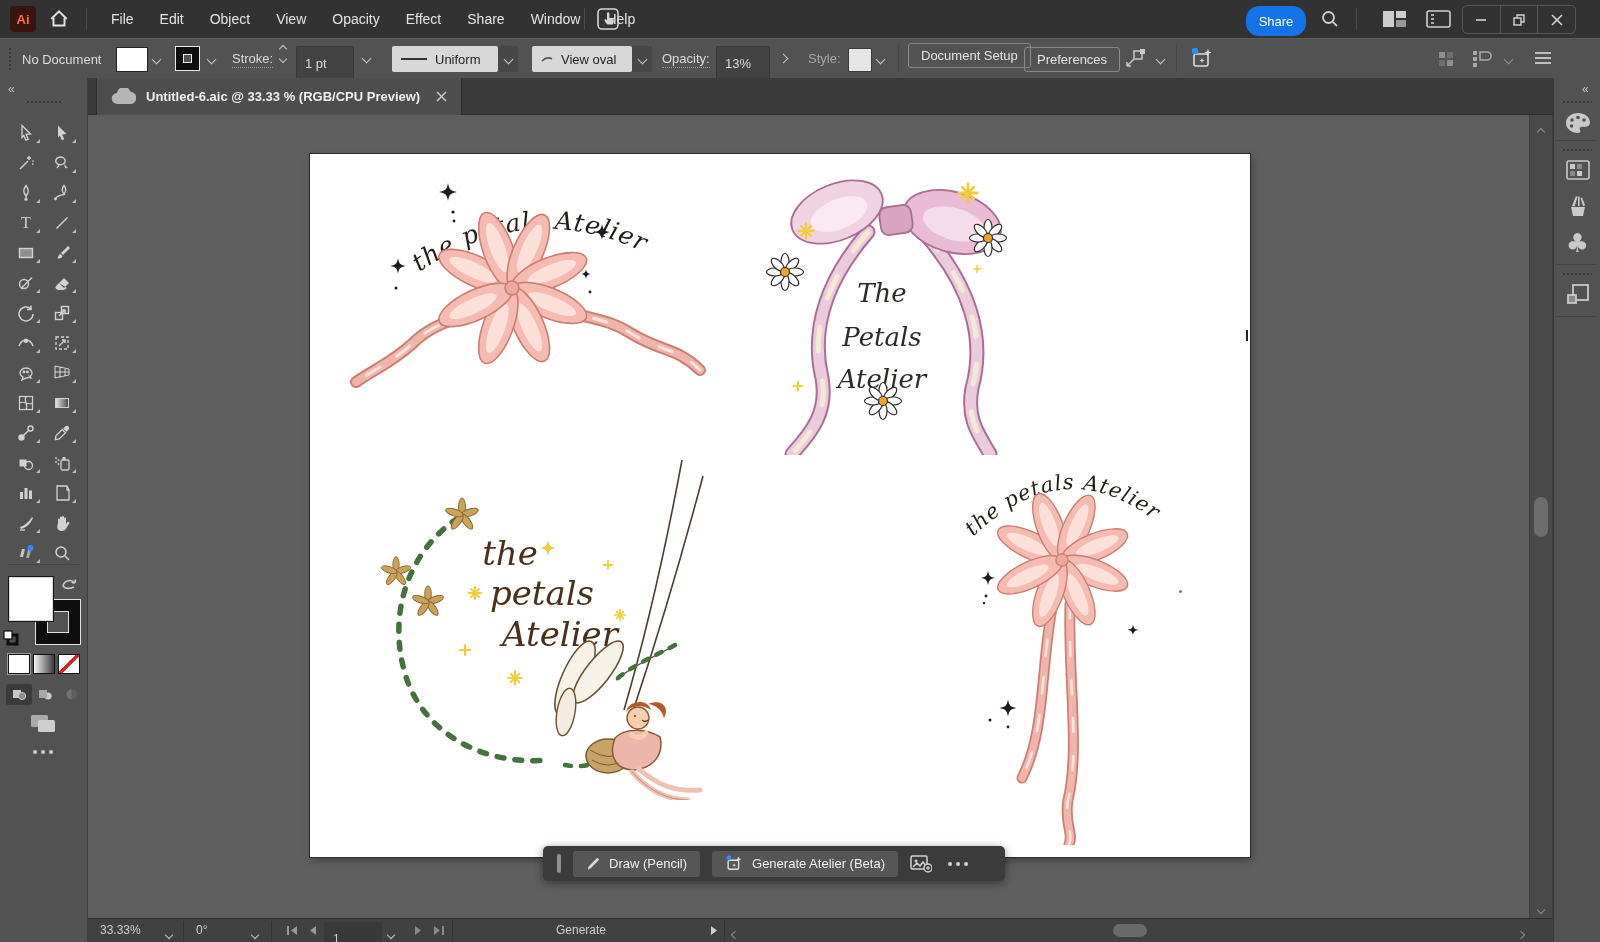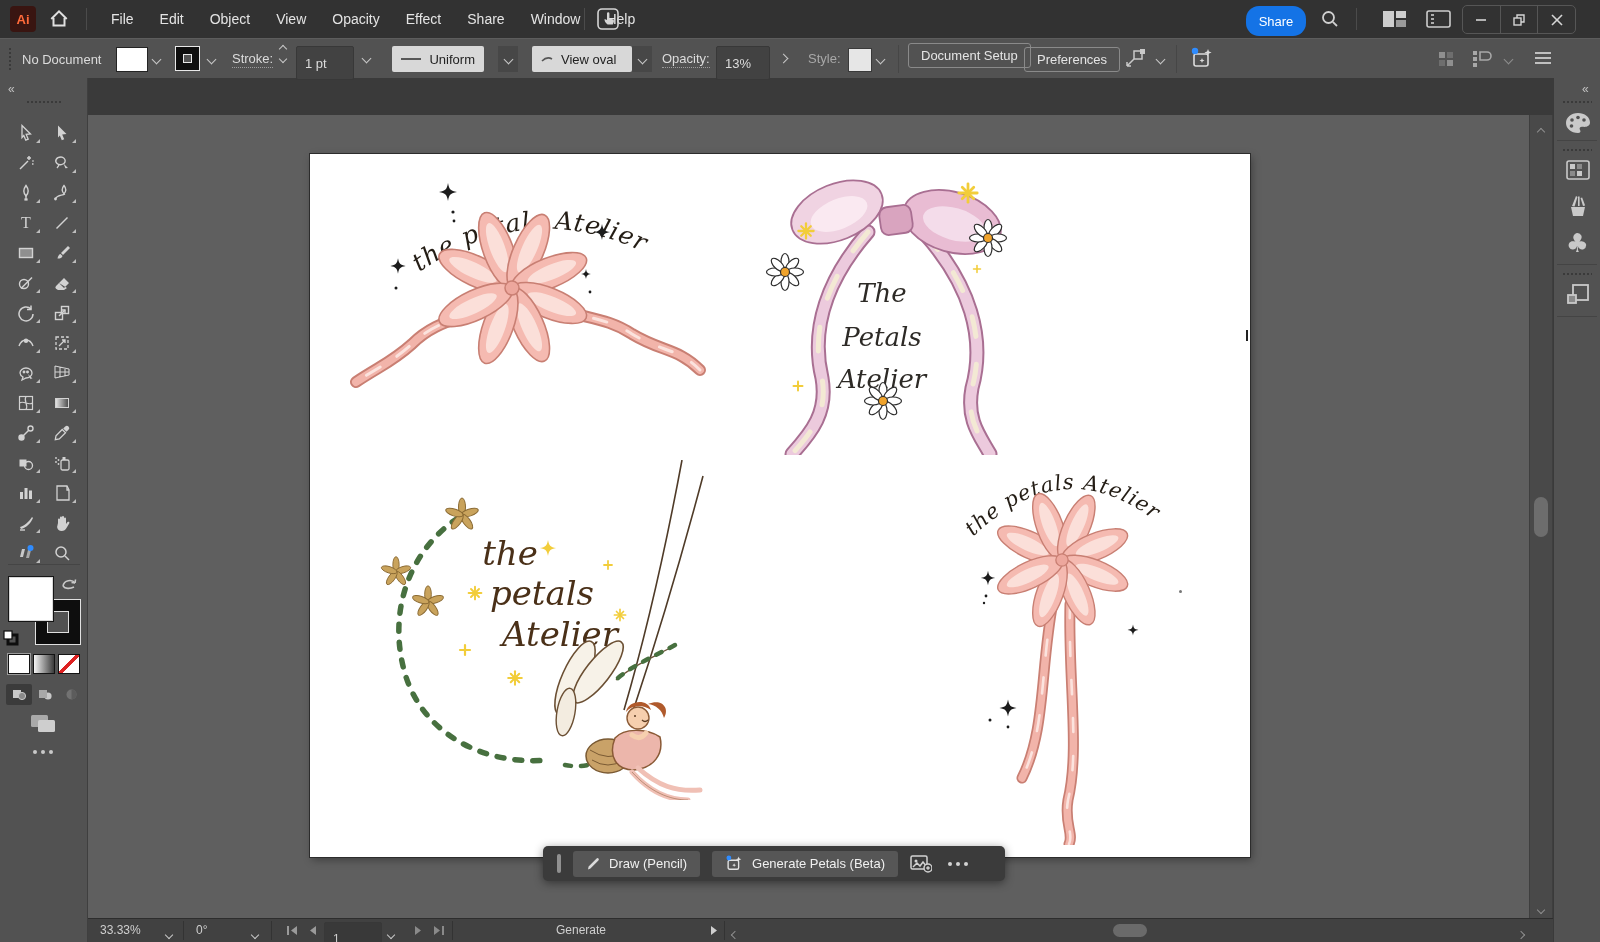--- a/index.html
+++ b/index.html
@@ -196,21 +196,21 @@
     <div class="abs" style="left:280px;top:7px;display:flex;flex-direction:column;gap:4px;align-items:center">
       <span class="chev up" style="width:5px;height:5px"></span>
         <span class="chev" style="width:5px;height:5px"></span>
     </div>
     <div class="fld" style="left:296px;top:7px;width:58px">
         <span>1 pt</span>
       </div>
     <div class="chevbox" style="left:356px;top:7px">
         <span class="chev"></span>
       </div>
-    <div class="litefld" style="left:392px;top:7px;width:92px">
+    <div class="litefld" style="left:392px;top:7px;width:106px">
       <svg width="26" height="4" viewBox="0 0 26 4">
           <line x1="0" y1="2" x2="26" y2="2" stroke="#333" stroke-width="2"></line>
         </svg>
       <span>Uniform</span>
     </div>
     <div class="chevbox" style="left:498px;top:7px;background:#474747;height:26px">
         <span class="chev"></span>
       </div>
     <div class="litefld" style="left:532px;top:7px;width:100px">
       <svg width="12" height="8" viewBox="0 0 12 8">
@@ -280,20 +280,32 @@
       </div>
     <div class="abs" style="left:1534px;top:12px">
       <svg width="18" height="14" viewBox="0 0 18 14" stroke="#cdcdcd" stroke-width="1.8">
           <line x1="1" y1="2" x2="17" y2="2"></line>
           <line x1="1" y1="7" x2="17" y2="7"></line>
           <line x1="1" y1="12" x2="17" y2="12"></line>
         </svg>
     </div>
   </div>
 
+  <div id="tabbar">
+    <div id="doctab">
+      <svg width="25" height="17" viewBox="0 0 25 17">
+        <path d="M6.5,16 a5.5,5.5 0 0 1 -.5,-11 a7,7 0 0 1 13.5,-1.2 a5,5 0 0 1 -.5,12.2 z" fill="#b5b5b5"></path>
+        </svg>
+      <span class="title">Untitled-6.aic @ 33.33 % (RGB/CPU Preview)</span>
+      <svg width="11" height="11" viewBox="0 0 11 11" stroke="#cfcfcf" stroke-width="1.4" style="margin-left:6px">
+          <line x1="1" y1="1" x2="10" y2="10"></line>
+          <line x1="10" y1="1" x2="1" y2="10"></line>
+        </svg>
+    </div>
+  </div>
 
   <div id="lefttools">
     <div class="abs" style="left:8px;top:4px;color:#c2c2c2;font-size:12px;letter-spacing:-1px">«</div>
     <div class="hdl-h" style="left:26px;top:22px;width:36px"></div>
 
     <div class="toolrow" style="top:40px">
       <div class="tool fly">
           <svg width="18" height="18" viewBox="0 0 18 18">
             <path d="M5,1.5 L13.5,10 L9.2,10.4 L11.2,15.2 L8.8,16.2 L6.8,11.5 L5,13.6 Z" fill="none" stroke="#d2d2d2" stroke-width="1.3"></path>
           </svg>
@@ -741,21 +753,21 @@
         </svg>
       <span>Draw (Pencil)</span>
     </div>
     <div class="tbbtn">
       <svg width="19" height="18" viewBox="0 0 25 24" fill="none">
         <rect x="4" y="7" width="14" height="12" rx="2" stroke="#e4e4e4" stroke-width="1.8"></rect>
         <path d="M18,2 l1,2.6 2.6,1 -2.6,1 -1,2.6 -1,-2.6 -2.6,-1 2.6,-1 z" fill="#e4e4e4"></path>
         <path d="M12,11 l.7,1.8 1.8,.7 -1.8,.7 -.7,1.8 -.7,-1.8 -1.8,-.7 1.8,-.7 z" fill="#e4e4e4"></path>
         <circle cx="5" cy="4" r="3.2" fill="#2f8cff"></circle>
         </svg>
-      <span>Generate Petals (Beta)</span>
+      <span>Generate Atelier (Beta)</span>
     </div>
     <div style="display:flex">
       <svg width="22" height="19" viewBox="0 0 22 19" fill="none" stroke="#d2d2d2" stroke-width="1.5">
           <rect x="1" y="2" width="16" height="13" rx="1.5"></rect>
           <circle cx="6" cy="7" r="1.5" fill="#d2d2d2" stroke="none"></circle>
           <path d="M3,13 l4,-4 3,3 3,-4 4,5"></path>
           <circle cx="18" cy="14" r="4" fill="#3b3b3b" stroke="#d2d2d2"></circle>
           <path d="M18,12.2 v3.6 M16.2,14 h3.6"></path>
         </svg>
     </div>

